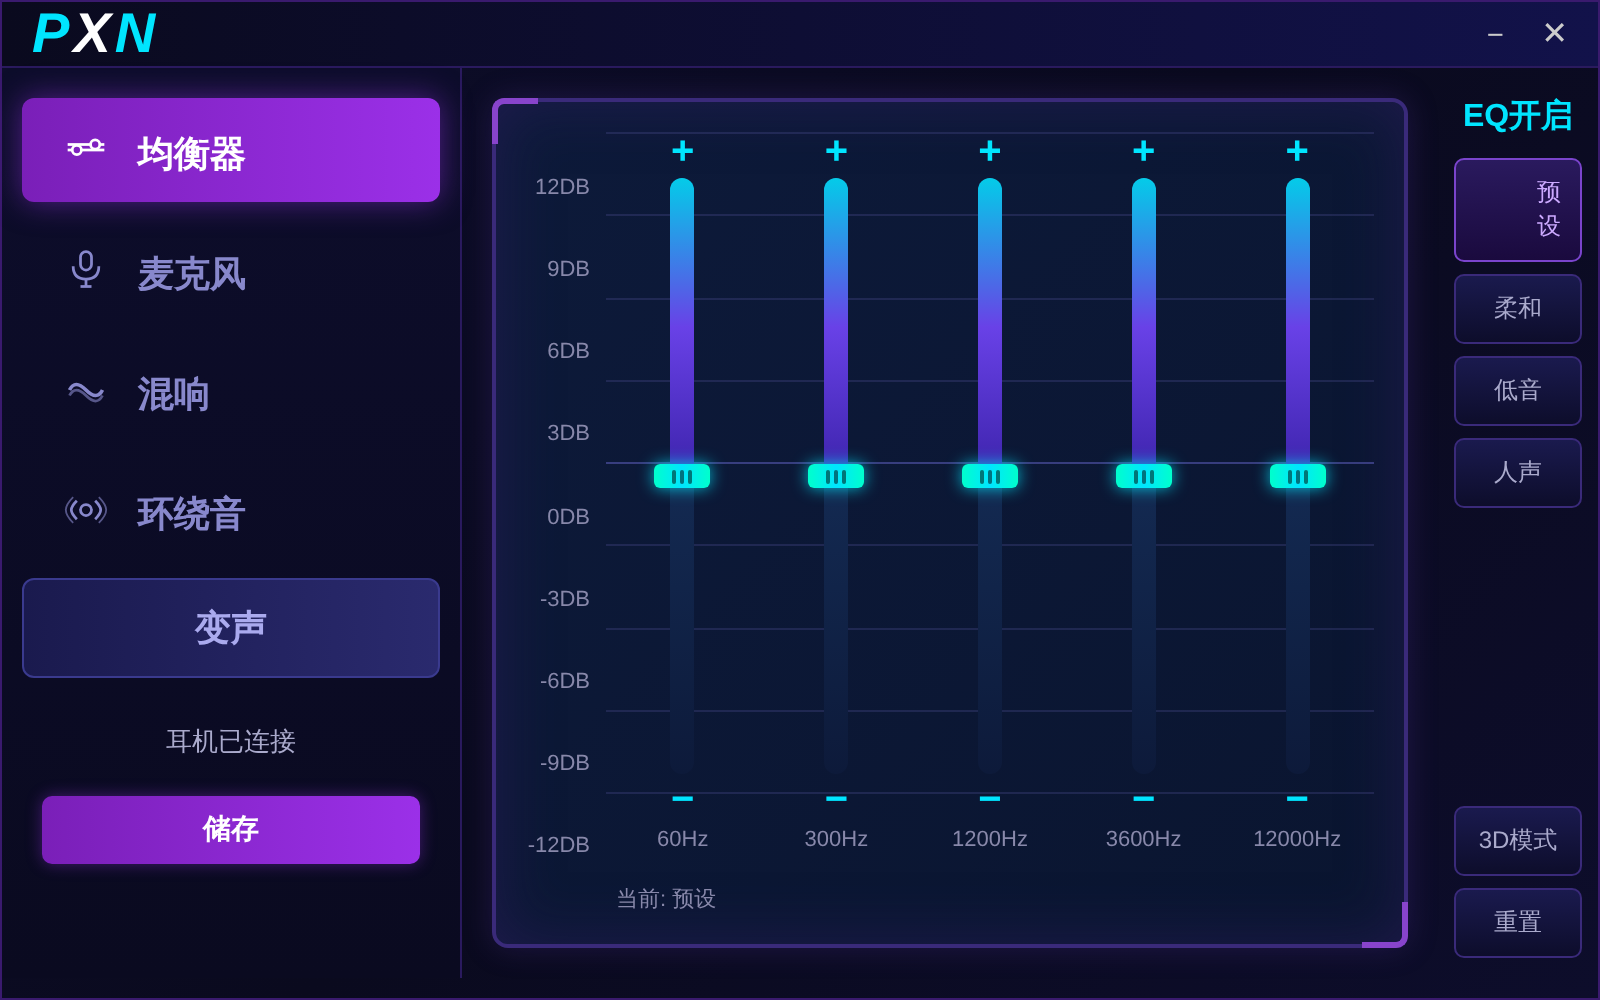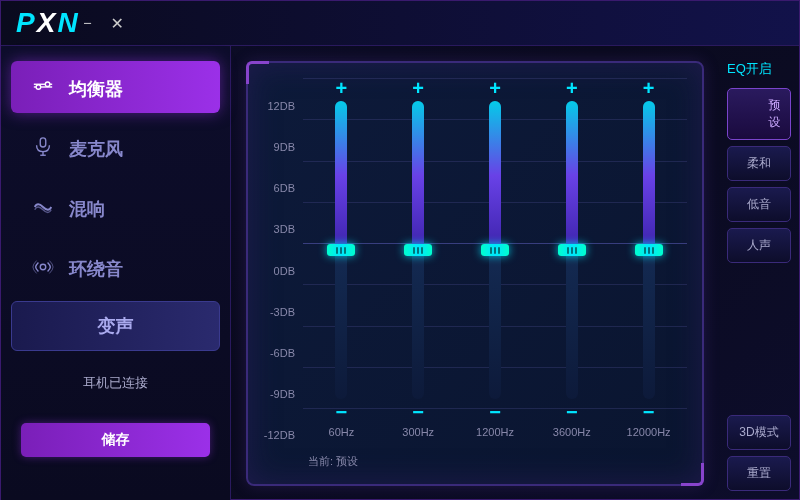--- a/index.html
+++ b/index.html
@@ -15,24 +15,25 @@
     .app-window {
       width: 800px;
       height: 500px;
       background: linear-gradient(135deg, #0d0d2b 0%, #0a0a1e 50%, #0d0d2b 100%);
       position: relative;
       border: 1px solid #3a1a6e;
     }
 
     
     .title-bar {
-      height: 45px;
+      height: 33px;
       background: linear-gradient(90deg, #0a0a1e 0%, #12124a 100%);
       display: flex;
       align-items: center;
+      justify-content: space-between;
       padding: 0 15px;
       border-bottom: 1px solid #2a1a5e;
     }
 
     .logo {
       color: #00e5ff;
       font-size: 28px;
       font-weight: 900;
       letter-spacing: 2px;
       font-style: italic;
@@ -111,21 +112,21 @@
       text-align: center;
       color: #aaaacc;
       font-size: 13px;
       margin-top: 10px;
       padding: 5px 0;
     }
 
     .sidebar-buttons {
       display: flex;
       gap: 8px;
-      margin-top: 18px;
+      margin-top: 5px;
       padding: 0 10px;
     }
 
     .sidebar-btn {
       flex: 1;
       padding: 8px 0;
       background: linear-gradient(90deg, #7a1fb8 0%, #9b30e8 100%);
       border: none;
       border-radius: 5px;
       color: #fff;
@@ -314,23 +315,24 @@
     .right-panel {
       width: 80px;
       padding: 10px 8px;
       display: flex;
       flex-direction: column;
       gap: 6px;
       align-items: stretch;
     }
 
     .eq-toggle {
+      text-align: center;
       color: #00e5ff;
-      font-size: 13px;
-      font-weight: normal;
+      font-size: 16px;
+      font-weight: bold;
       padding: 4px 0;
     }
 
     .right-btn {
       padding: 8px 5px;
       background: linear-gradient(180deg, #1a1a4e 0%, #0d0d2b 100%);
       border: 1px solid #3a2a7a;
       border-radius: 5px;
       color: #aaaacc;
       font-size: 12px;

